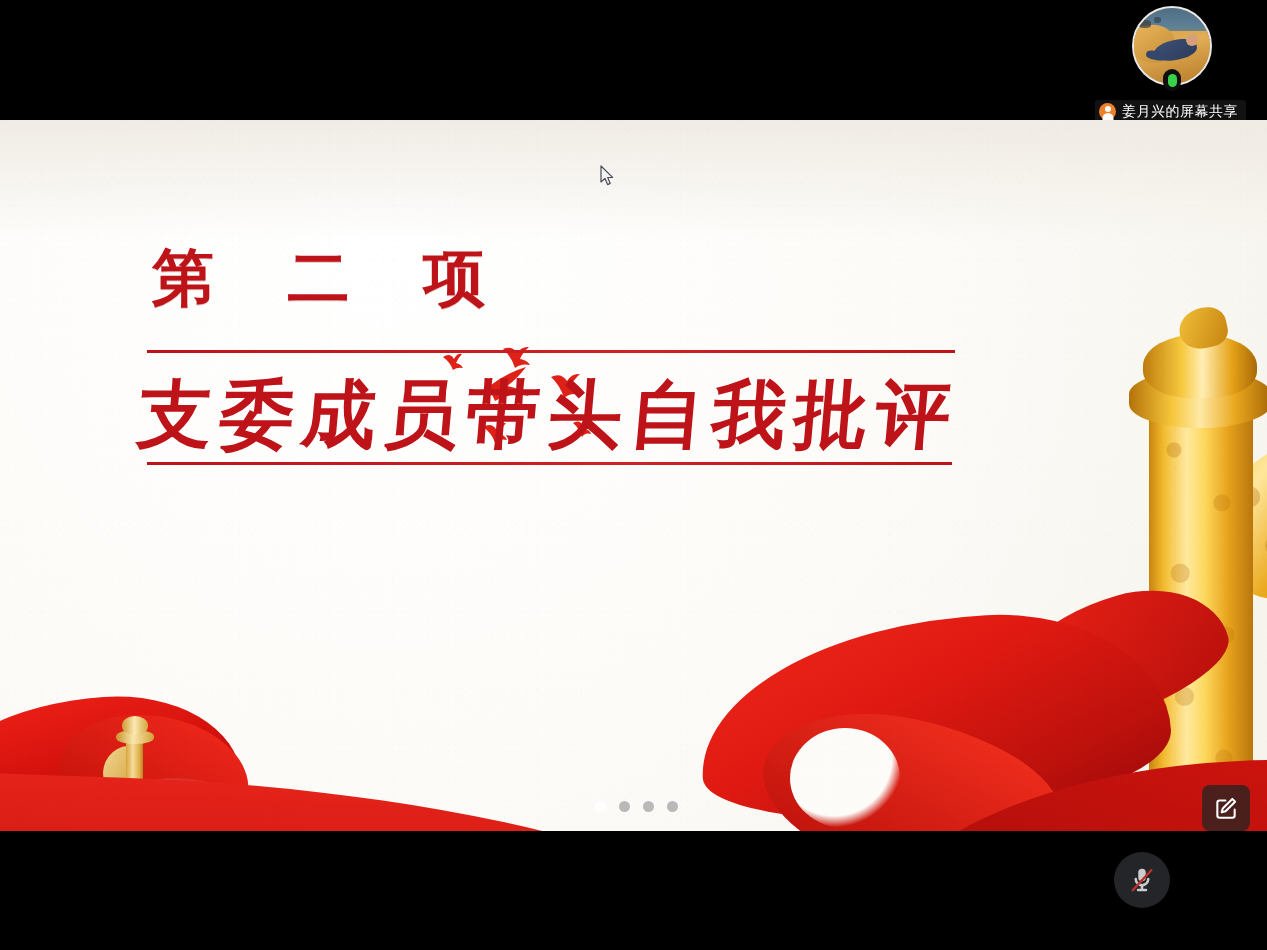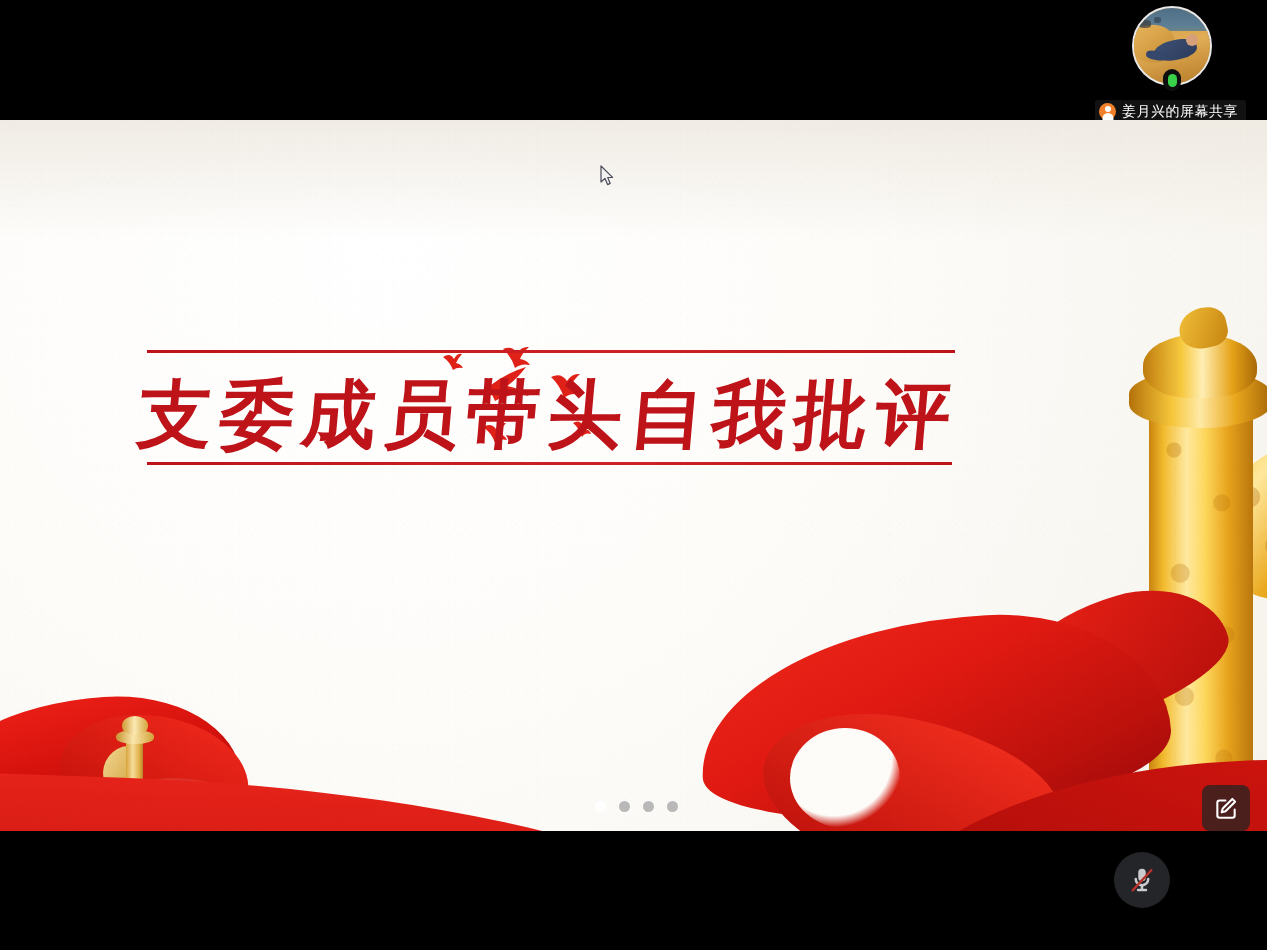--- a/index.html
+++ b/index.html
@@ -306,20 +306,21 @@
           <path d="M18 12 q7 -5 11 2 q3 -6 8 -5 q-4 4 -6 9 q5 1 7 5 q-6 -1 -10 2 q-3 -8 -10 -13z"></path>
           <path d="M78 4 q9 -4 14 4 q5 -7 12 -6 q-6 5 -9 12 q7 1 10 6 q-9 -2 -15 3 q-4 -12 -12 -19z"></path>
           <path d="M63 42 q18 -14 38 -20 q-9 12 -19 19 q14 2 22 10 q-19 -4 -34 5 q-4 -9 -7 -14z"></path>
           <path d="M126 32 q10 -5 16 4 q5 -8 13 -7 q-7 6 -10 14 q8 1 11 7 q-10 -3 -17 3 q-4 -13 -13 -21z"></path>
           <path d="M58 82 q8 -5 13 2 q4 -7 10 -6 q-5 5 -7 11 q6 1 8 6 q-7 -2 -12 3 q-3 -10 -12 -16z"></path>
           <path d="M148 78 q6 -4 10 2 q3 -5 8 -5 q-4 4 -6 9 q5 1 6 5 q-6 -2 -9 3 q-2 -8 -9 -14z"></path>
         </g>
       </svg>
     </div>
 
+    <div class="kicker">第 二 项</div>
     <div class="rule rule-top"></div>
     <div class="headline">支委成员带头自我批评</div>
     <div class="rule rule-bot"></div>
 
     <div class="dots">
       <span class="dot active"></span>
       <span class="dot"></span>
       <span class="dot"></span>
       <span class="dot"></span>
     </div>

